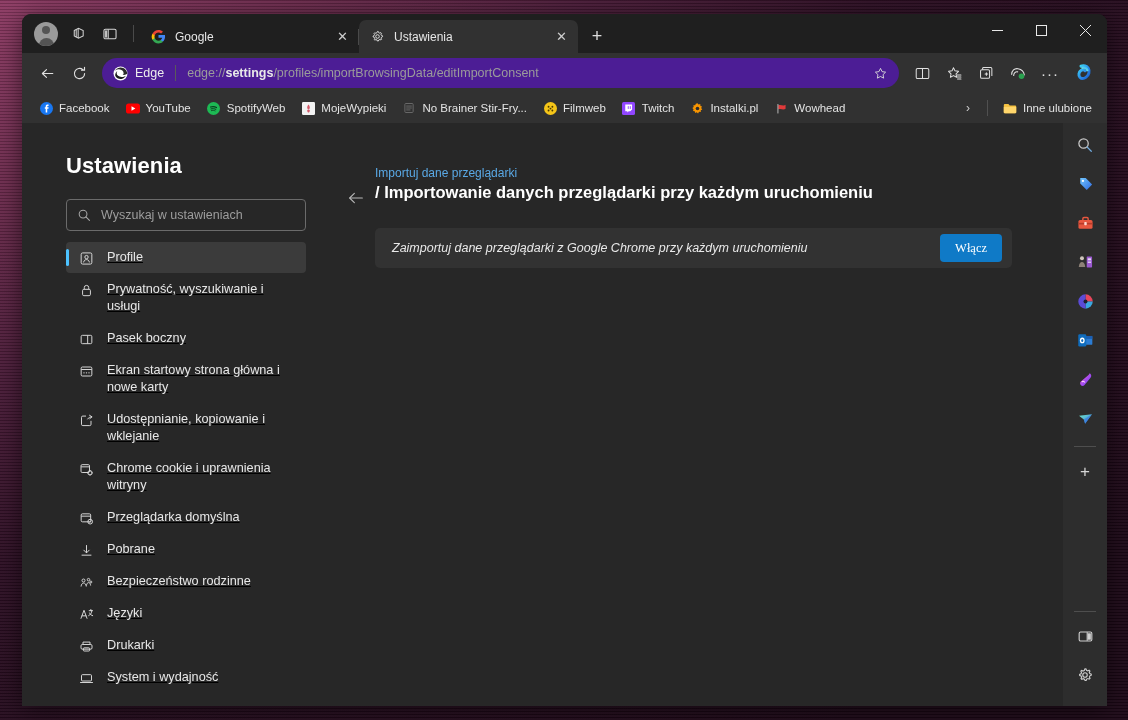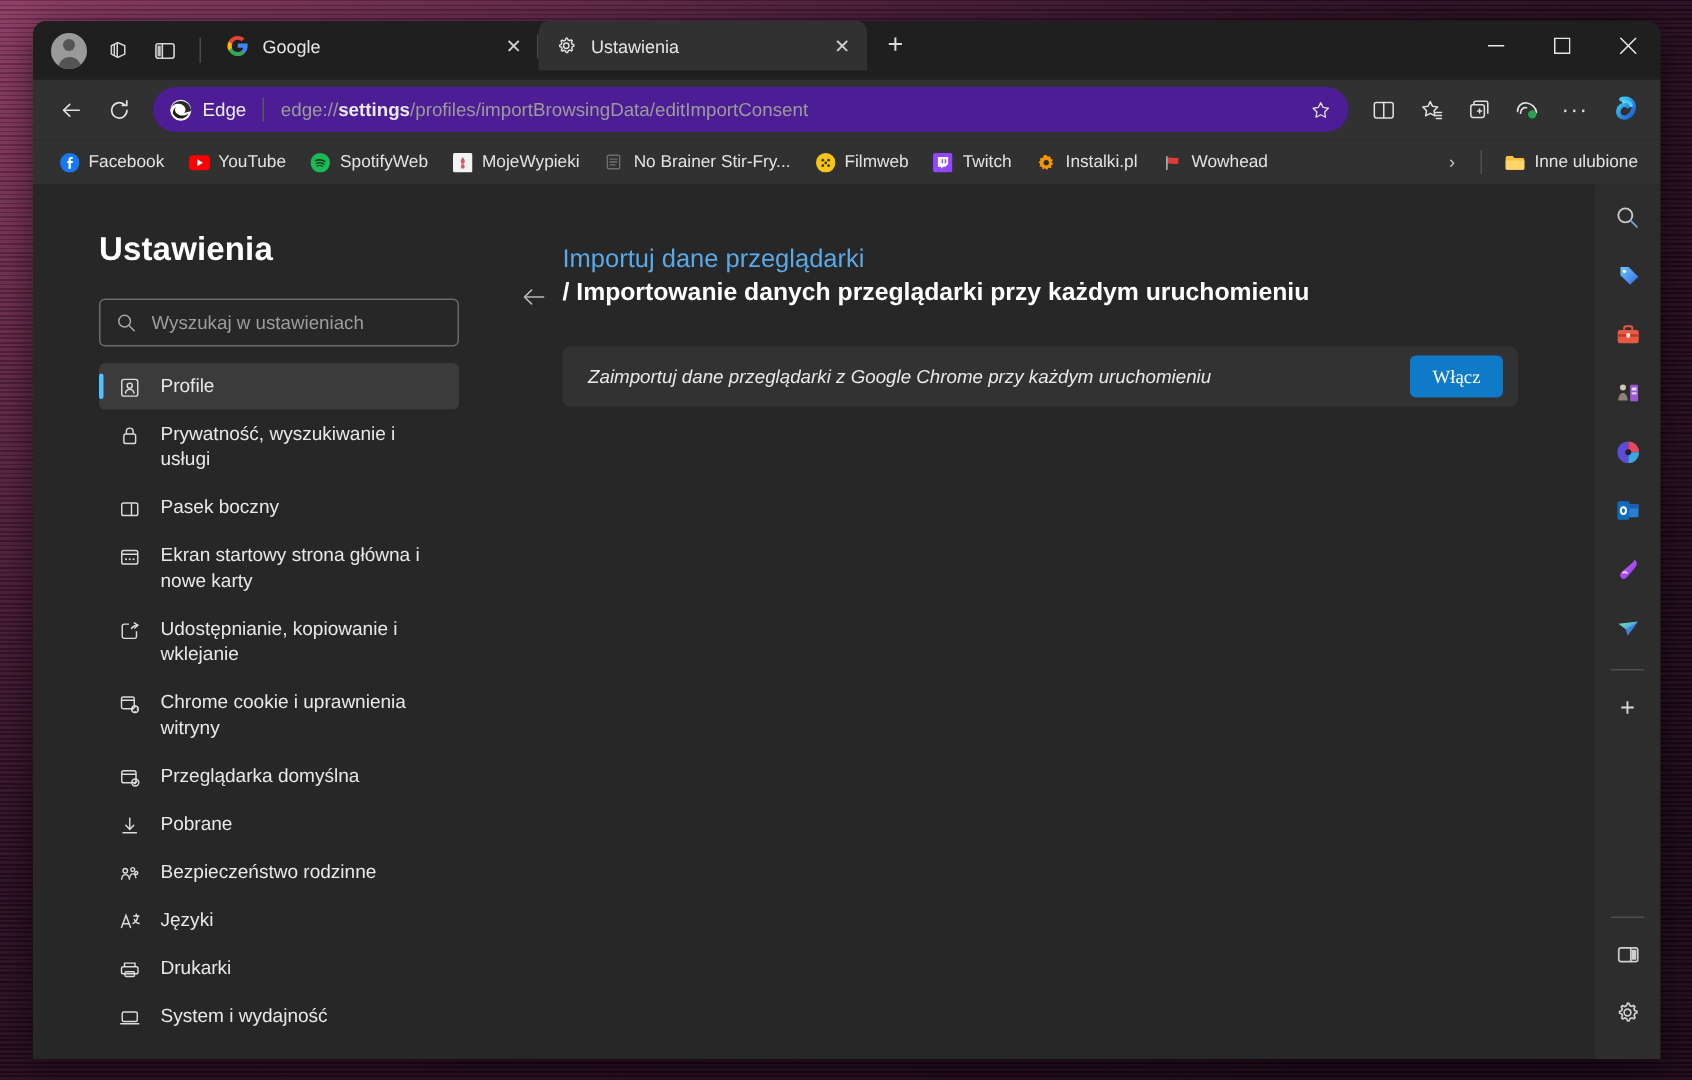--- a/index.html
+++ b/index.html
@@ -58,21 +58,21 @@
   }
   .avatar::after {
     content: ""; position: absolute; bottom: -1px;
     width: 15px; height: 9px; border-radius: 8px 8px 0 0; background: #545454;
   }
   .tb-sep {
     width: 1px; height: 17px; background: #4a4a4a; margin: 0 6px;
     align-self: center;
   }
 
-  .tabstrip { display: flex; align-items: flex-start; height: 39px; }
+  .tabstrip { display: flex; align-items: flex-end; height: 39px; }
   .tab {
     height: 33px;
     display: flex; align-items: center;
     padding: 0 7px 0 10px;
     border-radius: 7px 7px 0 0;
     gap: 9px;
     position: relative;
     min-width: 0;
   }
   .tab.inactive { width: 219px; }
@@ -205,21 +205,21 @@
     background: transparent;
     margin-bottom: 11px;
   }
   .search-box input {
     flex: 1 1 auto; background: transparent; border: 0; outline: 0;
     color: #e0e0e0; font-size: 12.5px;
     font-family: "Liberation Sans", sans-serif;
   }
   .search-box input::placeholder { color: #9d9d9d; }
 
-  .nav-list { width: 240px; }
+  .nav-list { width: 240px; text-decoration: underline; }
   .nav-item {
     display: flex; align-items: flex-start; gap: 13px;
     min-height: 30px;
     padding: 7px 8px 7px 12px;
     border-radius: 4px;
     position: relative;
     margin-bottom: 1px;
   }
   .nav-item.selected { background: #3b3b3b; }
   .nav-item.selected::before {
@@ -243,21 +243,21 @@
     overflow: hidden;
   }
   .back-arrow {
     position: absolute; left: 8px; top: 62px;
     width: 26px; height: 26px;
     display: flex; align-items: center; justify-content: center;
     color: #c8c8c8; border-radius: 4px;
   }
   .breadcrumb-wrap { padding-left: 40px; }
   .bc-parent {
-    font-size: 17px; color: #5aa9e6; margin-bottom: 3px;
+    font-size: 12px; color: #5aa9e6; margin-bottom: 3px;
     display: inline-block;
   }
   .bc-current {
     font-size: 16.5px; color: #ffffff; font-weight: 600;
   }
   .setting-card {
     margin: 26px 0 0 40px;
     background: #323232;
     border-radius: 5px;
     height: 40px;

